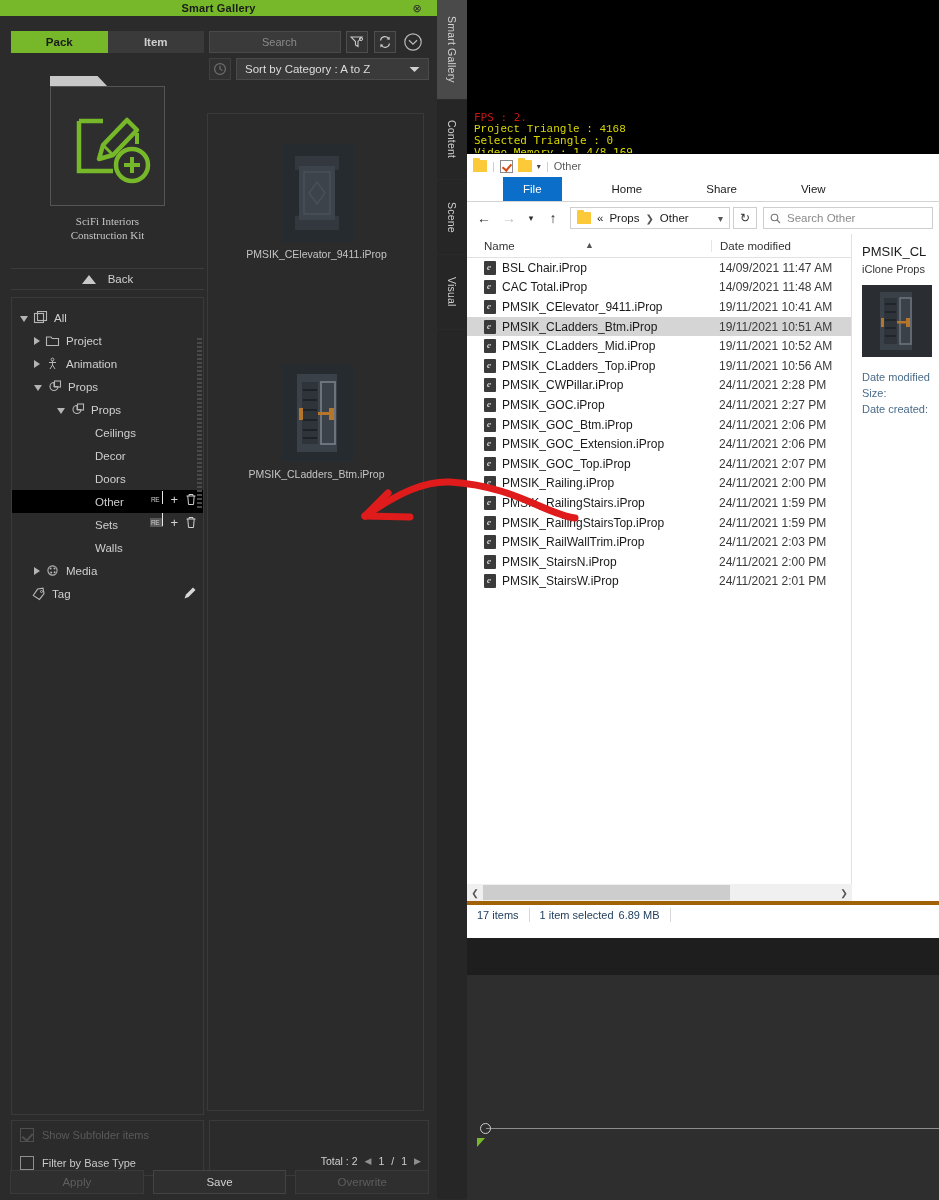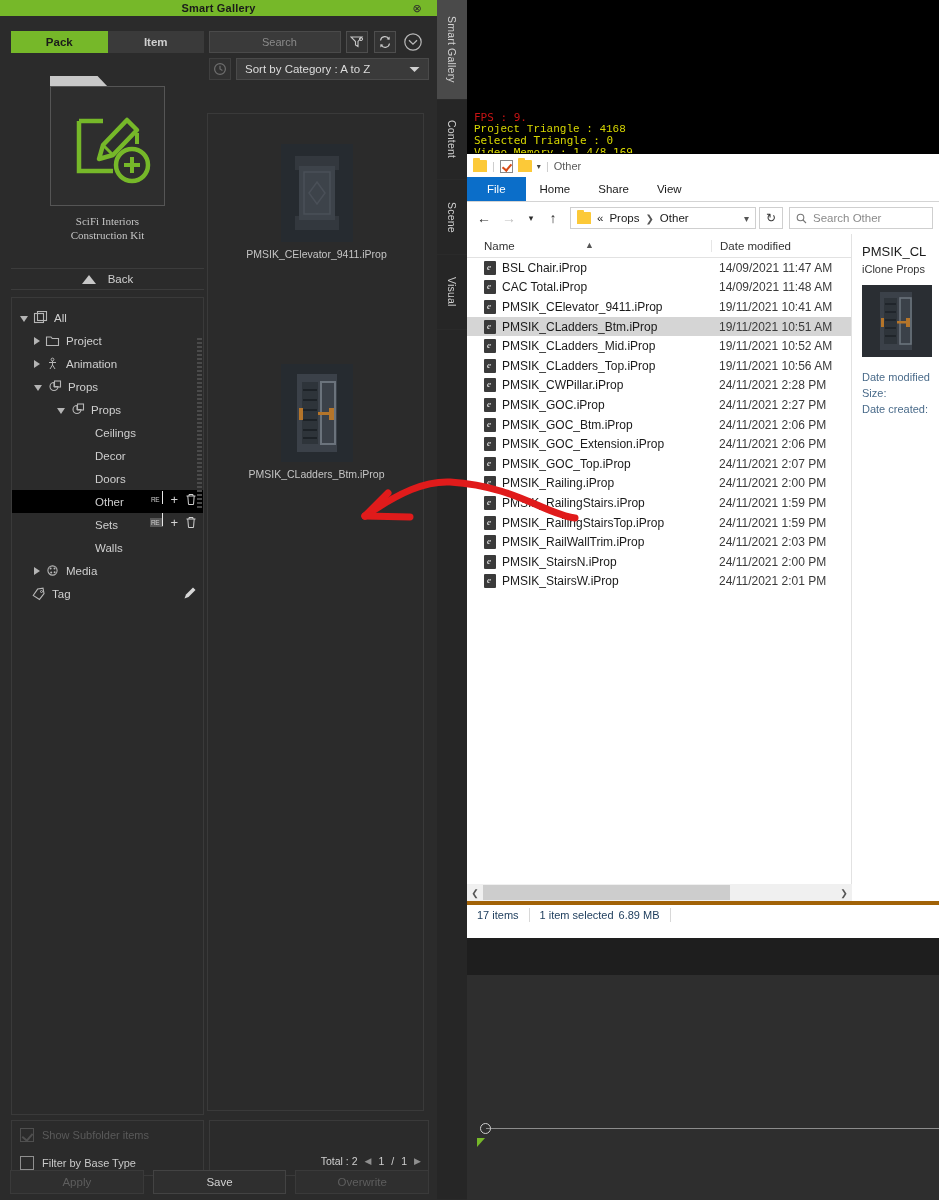--- a/index.html
+++ b/index.html
@@ -304,21 +304,21 @@
     border: solid #d84b16; border-width: 0 2px 2px 0; transform: rotate(40deg);
   }
   .qat-caret { font-size: 8px; color: #444; }
 
   .ex-ribbon {
     height: 24px; background: #ffffff; display: flex; align-items: flex-end;
     border-bottom: 1px solid #d4d4d4;
   }
   .rib-tab {
     padding: 0 14px; height: 24px; display: flex; align-items: center;
-    font-size: 11.5px; color: #1a1a1a;
+    font-size: 11.5px; color: #1a1a1a; margin-left: 36px;
   }
   .rib-tab.file { background: #0b6ec9; color: #fff; font-weight: normal; padding: 0 20px; }
 
   .ex-nav {
     height: 32px; background: #ffffff; display: flex; align-items: center;
     padding: 0 6px; gap: 3px;
   }
   .nav-btn {
     width: 22px; height: 24px; display: flex; align-items: center; justify-content: center;
     font-size: 14px; color: #2b2b2b;
@@ -329,21 +329,21 @@
     flex: 1; height: 22px; border: 1px solid #cfcfcf; background: #fff;
     display: flex; align-items: center; padding: 0 6px; gap: 6px;
     font-size: 11.5px; color: #1a1a1a; margin-left: 3px;
   }
   .addr-sep { color: #555; font-size: 10px; }
   .refresh-btn {
     width: 24px; height: 22px; border: 1px solid #cfcfcf; background: #fff;
     display: flex; align-items: center; justify-content: center; font-size: 12px; color: #333;
   }
   .search-box {
-    width: 144px; height: 22px; border: 1px solid #cfcfcf; background: #fff;
+    width: 170px; height: 22px; border: 1px solid #cfcfcf; background: #fff;
     display: flex; align-items: center; padding: 0 6px; gap: 6px;
     font-size: 11.5px; color: #8a8a8a; margin-left: 3px;
   }
 
   .ex-content { display: flex; height: 667px; }
   .ex-list { width: 385px; border-right: 1px solid #e2e2e2; position: relative; }
   .ex-head {
     height: 24px; display: flex; align-items: center; border-bottom: 1px solid #e2e2e2;
     font-size: 11.5px; color: #333;
   }
@@ -393,21 +393,21 @@
   .annot { position: absolute; left: 330px; top: 470px; pointer-events: none; }
 </style>
 </head>
 <body>
 
 <div id="root">
 
   <div class="viewport-bg"></div>
   <div class="viewport-black"></div>
   <div class="fps-overlay">
-    <div class="l1">FPS : 9.</div>
+    <div class="l1">FPS : 2.</div>
     <div class="l2">Project Triangle : 4168</div>
     <div class="l3">Selected Triangle : 0</div>
     <div class="l4">Video Memory : 1.4/8.169</div>
   </div>
   <div class="viewport-dark-band"></div>
 
   <div class="timeline-row">
     <div class="timeline-line"></div>
     <div class="timeline-knob"></div>
     <div class="timeline-marker"></div>

